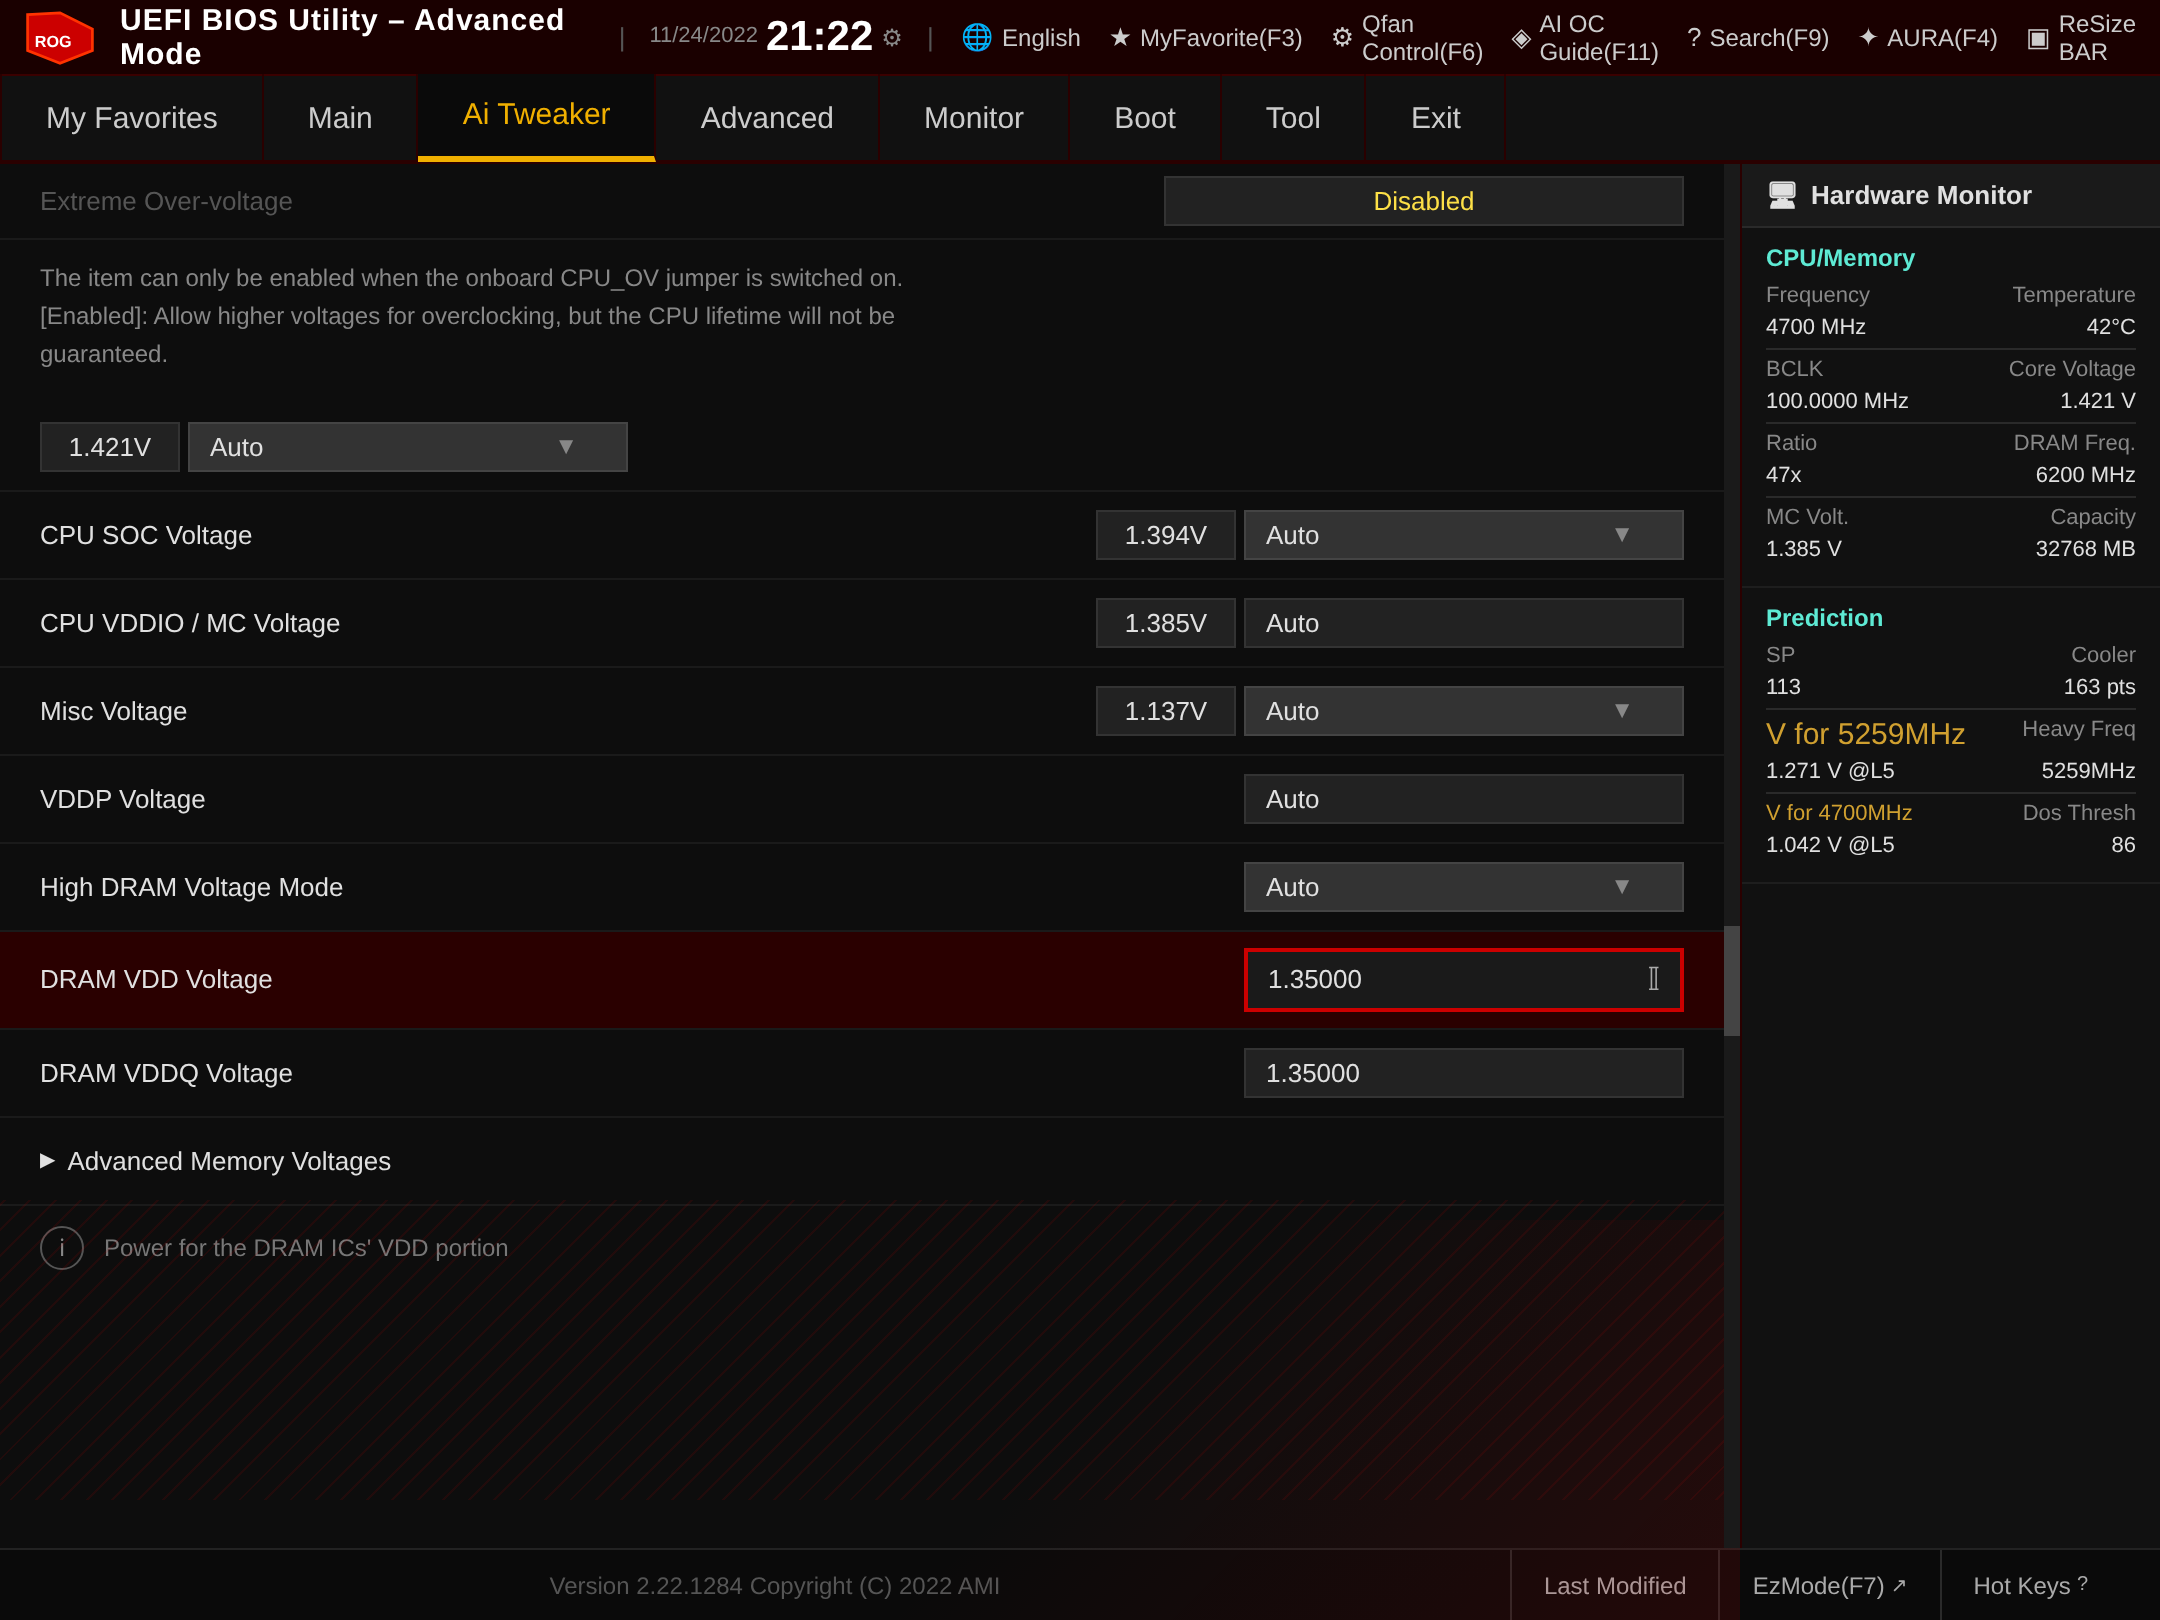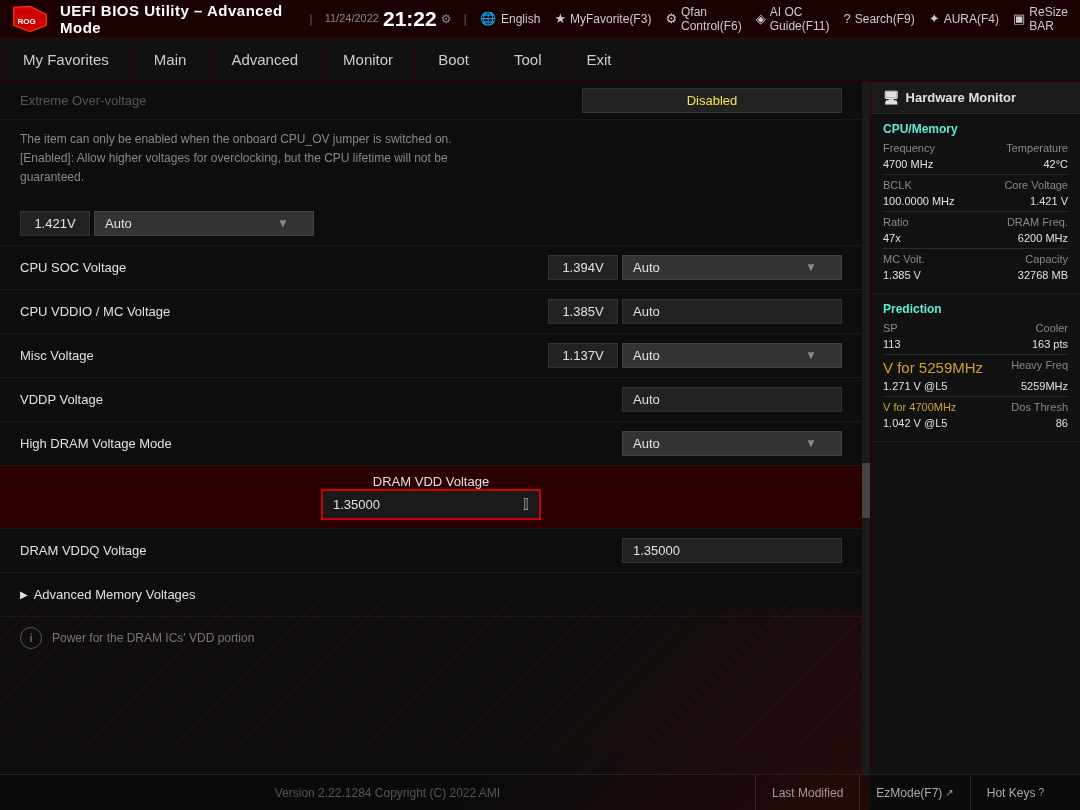--- a/index.html
+++ b/index.html
@@ -182,21 +182,21 @@
       line-height: 1.6;
       background: #0d0d0d;
     }
     .setting-row {
       display: flex;
       align-items: center;
       padding: 8px 20px;
       border-bottom: 1px solid #1a1a1a;
       min-height: 44px;
     }
-    .setting-row.selected { background: #2a0000; flex-direction: column; }
+    .setting-row.selected { background: #2a0000; }
     .setting-label {
       color: #e0e0e0;
       font-size: 13px;
       flex: 1;
     }
     .setting-value-box {
       background: #222;
       color: #e0e0e0;
       font-size: 13px;
       padding: 4px 10px;
@@ -371,20 +371,23 @@
   </div>
 </div>
 
 <div class="nav-menu">
   <div class="nav-item">
     <span>My Favorites</span>
   </div>
   <div class="nav-item">
     <span>Main</span>
   </div>
+  <div class="nav-item active">
+    <span>Ai Tweaker</span>
+  </div>
   <div class="nav-item">
     <span>Advanced</span>
   </div>
   <div class="nav-item">
     <span>Monitor</span>
   </div>
   <div class="nav-item">
     <span>Boot</span>
   </div>
   <div class="nav-item">

